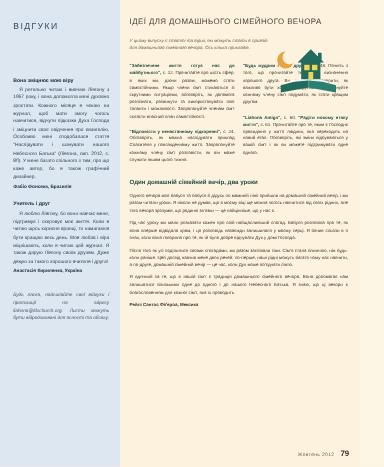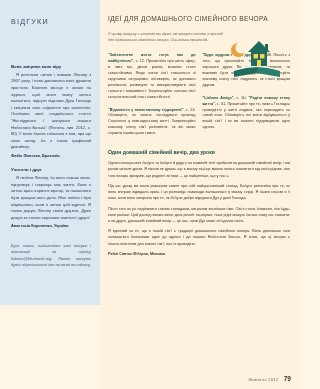--- a/index.html
+++ b/index.html
@@ -7,21 +7,21 @@
     width:300px;height:389px;
     background:#fdf6e4;
     font-family:"Liberation Sans",sans-serif;
     overflow:hidden;
     position:relative;
   }
   .page{position:absolute;inset:0;display:flex;}
 
   
   .sidebar{
-    width:100px;height:305px;
+    width:100px;height:389px;
     background:#dce7f2;
     box-sizing:border-box;
     padding:17px 9px 10px 11px;
     position:relative;
   }
   .sidebar-title{
     font-size:7.2px;
     letter-spacing:1.2px;
     color:#3f4f63;
     font-weight:400;

